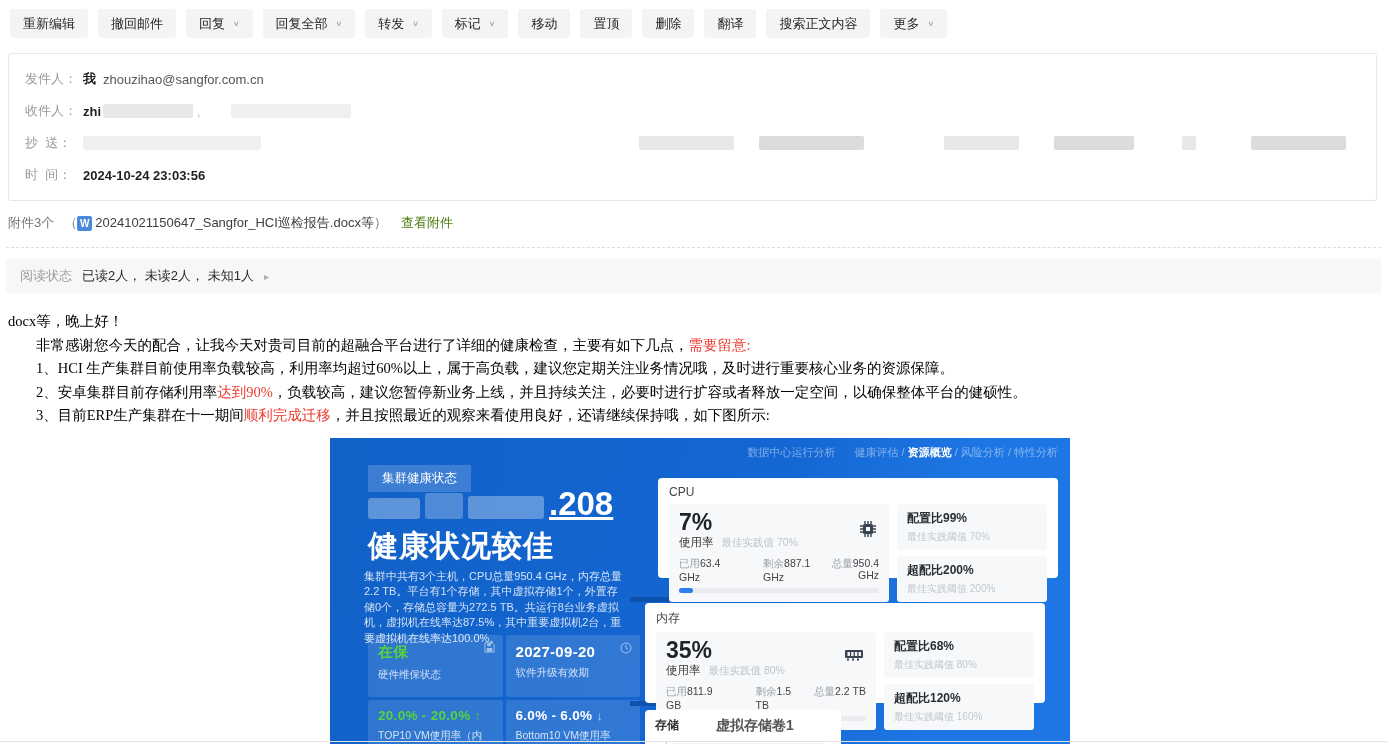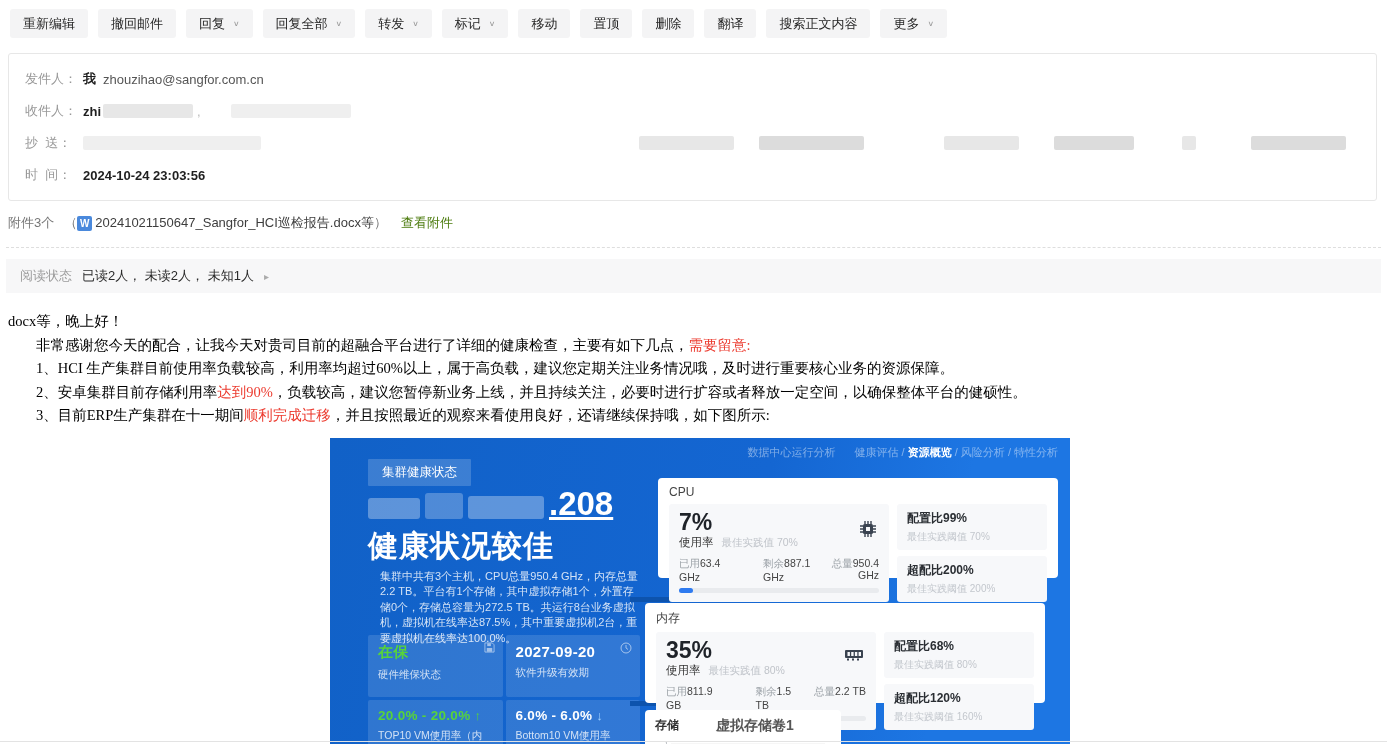--- a/index.html
+++ b/index.html
@@ -53,31 +53,31 @@
   .red { color:#ec3b2f; }
 
   
   .dashboard { position:relative; margin:10px 0 0 330px; width:740px; height:404px;
     background:linear-gradient(100deg,#1161c7 0%,#1466d2 55%,#1d76e3 80%);
     overflow:hidden; font-family:"Liberation Sans", sans-serif; }
   .dash-nav { position:absolute; top:7px; right:12px; font-size:11px;
     color:rgba(255,255,255,.45); }
   .dash-nav .brand { margin-right:16px; }
   .dash-nav .active { color:#fff; font-weight:bold; }
-  .dash-badge { position:absolute; left:38px; top:21px; padding:5px 14px;
+  .dash-badge { position:absolute; left:38px; top:27px; padding:5px 14px;
     background:rgba(255,255,255,.18); color:#fff; font-size:12.5px; border-radius:1px; }
   .dash-title { position:absolute; left:38px; top:51px; display:flex;
     align-items:flex-end; }
   .t-blob { background:rgba(255,255,255,.32); border-radius:3px; margin-right:5px; }
   .tb1 { width:52px; height:21px; } .tb2 { width:38px; height:26px; background:rgba(255,255,255,.26);}
   .tb3 { width:76px; height:23px; }
   .t-suffix { color:#fff; font-size:33px; font-weight:bold; line-height:30px;text-decoration:underline; }
   .dash-health { position:absolute; left:38px; top:88px; color:#fff; font-size:30px;
     font-weight:bold; letter-spacing:1px; }
-  .dash-summary { position:absolute; left:50px; top:131px; width:264px; font-size:11px;
+  .dash-summary { position:absolute; left:34px; top:131px; width:264px; font-size:11px;
     line-height:15.5px; color:rgba(255,255,255,.82); }
   .dash-grid { position:absolute; left:38px; top:197px; width:272px; display:grid;
     grid-template-columns:1fr 1fr; gap:3px; }
   .d-card { background:rgba(255,255,255,.13); border-radius:2px; padding:8px 10px;
     position:relative; color:#fff; }
   .d-card .ic { position:absolute; top:7px; right:8px; color:rgba(255,255,255,.5);
     font-size:12px; line-height:12px; }
   .dc-val { font-size:15px; font-weight:bold; letter-spacing:.3px; }
   .dc-val.green { color:#57d33b; }
   .dc-label { font-size:10.5px; color:rgba(255,255,255,.78); margin-top:6px; }

